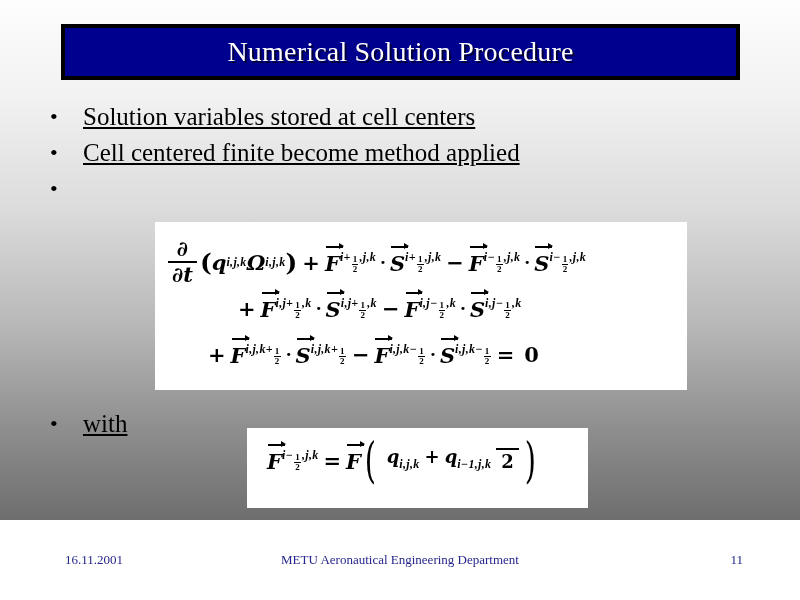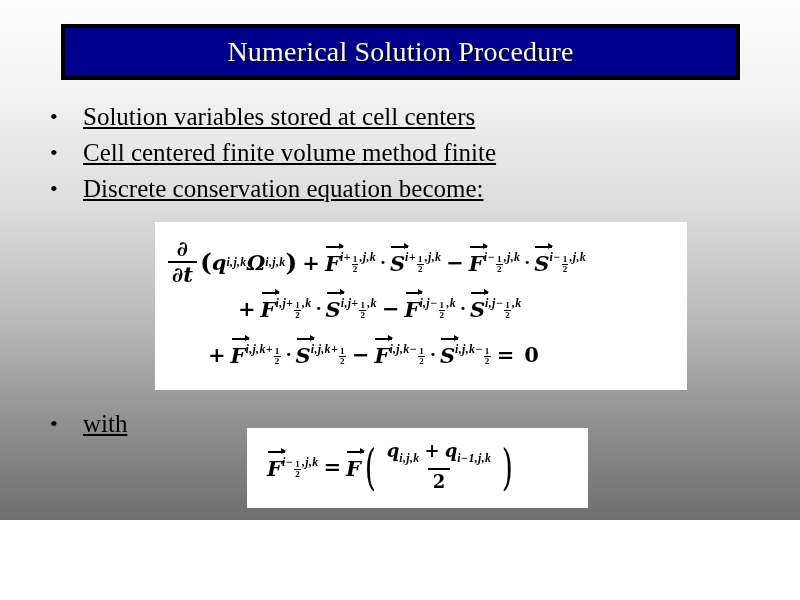--- a/index.html
+++ b/index.html
@@ -223,21 +223,20 @@
     align-items: center;
     vertical-align: middle;
     line-height: 1.05;
     margin: 0 3px;
   }
   .frac .fnum { padding: 0 4px 1px 4px; }
   .frac .fden { padding: 1px 4px 0 4px; border-top: 2px solid #000; }
 
   .bigfrac {
     display: inline-flex;
-    flex-direction: column;
     align-items: center;
     vertical-align: middle;
     line-height: 1.15;
     margin: 0 2px;
     font-size: 18px;
   }
   .bigfrac .fnum { padding: 0 5px 2px 5px; }
   .bigfrac .fden { padding: 2px 5px 0 5px; border-top: 2px solid #000; font-style: normal; }
 
   
@@ -277,25 +276,24 @@
     <span id="title-text">Numerical Solution Procedure</span>
   </div>
 
   <ul class="bullet-list" id="bullets-main">
     <li class="bullet-item">
       <span class="bullet-marker">•</span>
       <span class="bullet-label">Solution variables stored at cell centers</span>
     </li>
     <li class="bullet-item">
       <span class="bullet-marker">•</span>
-      <span class="bullet-label">Cell centered finite volume method finite</span>
+      <span class="bullet-label">Cell centered finite become method applied</span>
     </li>
     <li class="bullet-item">
       <span class="bullet-marker">•</span>
-      <span class="bullet-label">Discrete conservation equation become:</span>
     </li>
   </ul>
 
   <div class="eq-panel" id="eq-panel-1">
 
     <div class="mrow math" id="eq1-line1">
       <span class="frac">
         <span class="fnum">∂</span>
         <span class="fden">∂t</span>
       </span>
@@ -414,14 +412,19 @@
       <span class="vec"><span class="vsym">F</span></span>
       <span class="bigparen">(</span>
       <span class="bigfrac">
         <span class="fnum"><span>q</span><span class="sub">i,j,k</span><span class="op">+</span><span>q</span><span class="sub">i−1,j,k</span></span>
         <span class="fden">2</span>
       </span>
       <span class="bigparen">)</span>
     </div>
   </div>
 
+  <div id="footer">
+    <span id="footer-date">16.11.2001</span>
+    <span id="footer-center">METU Aeronautical Engineering Department</span>
+    <span id="footer-page">11</span>
+  </div>
 
 </div>
 
 </body></html>

